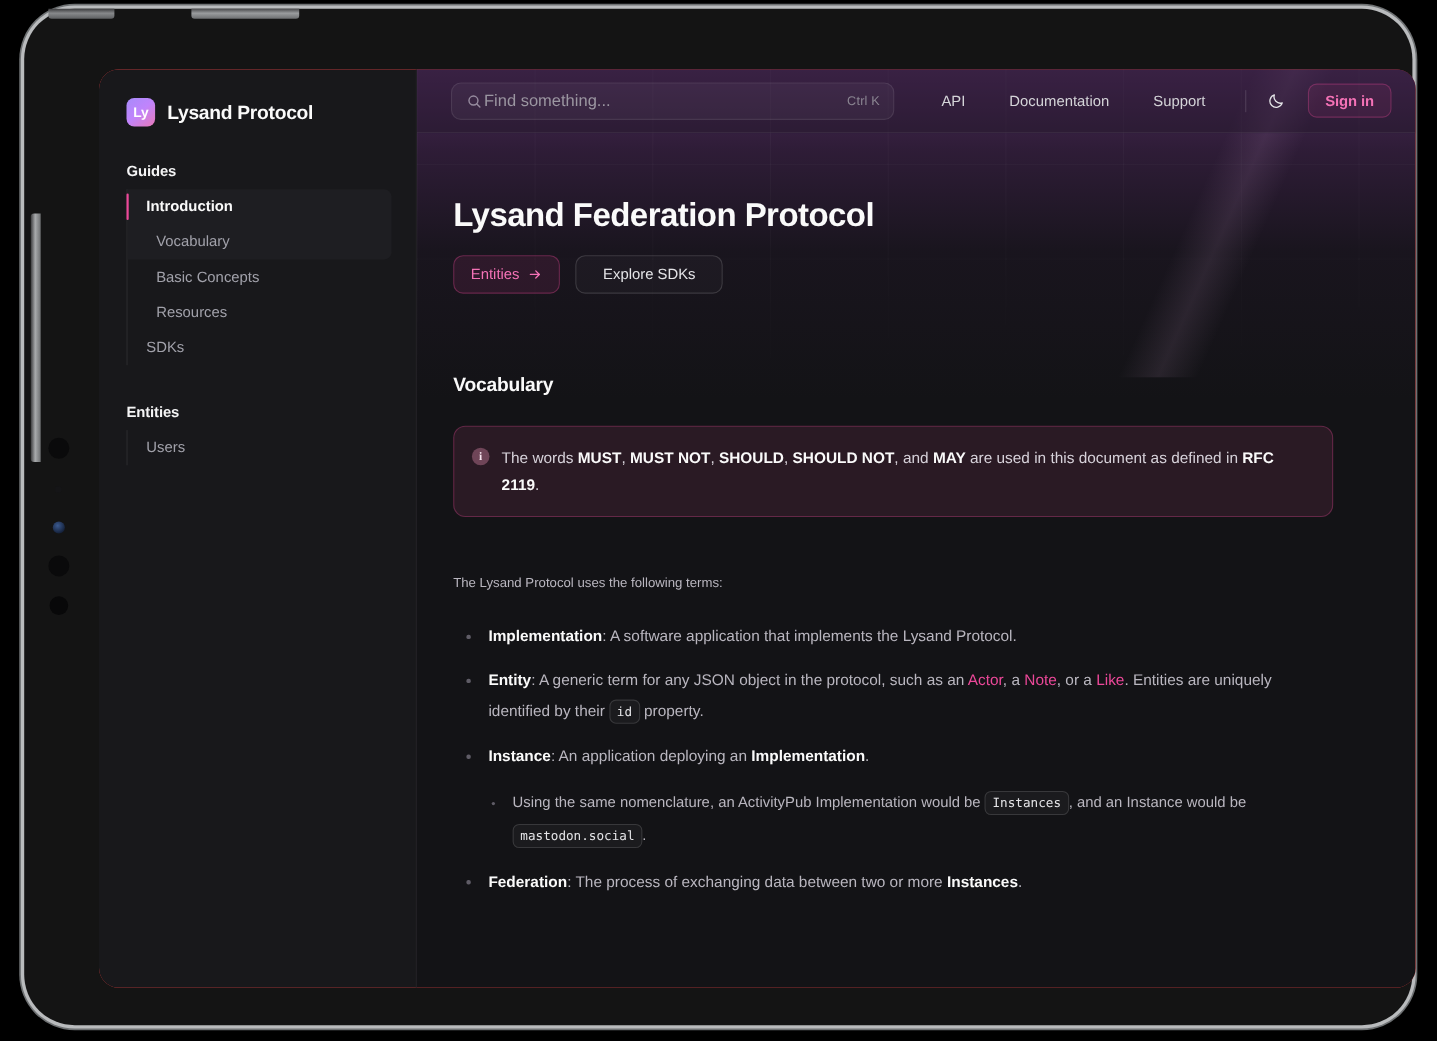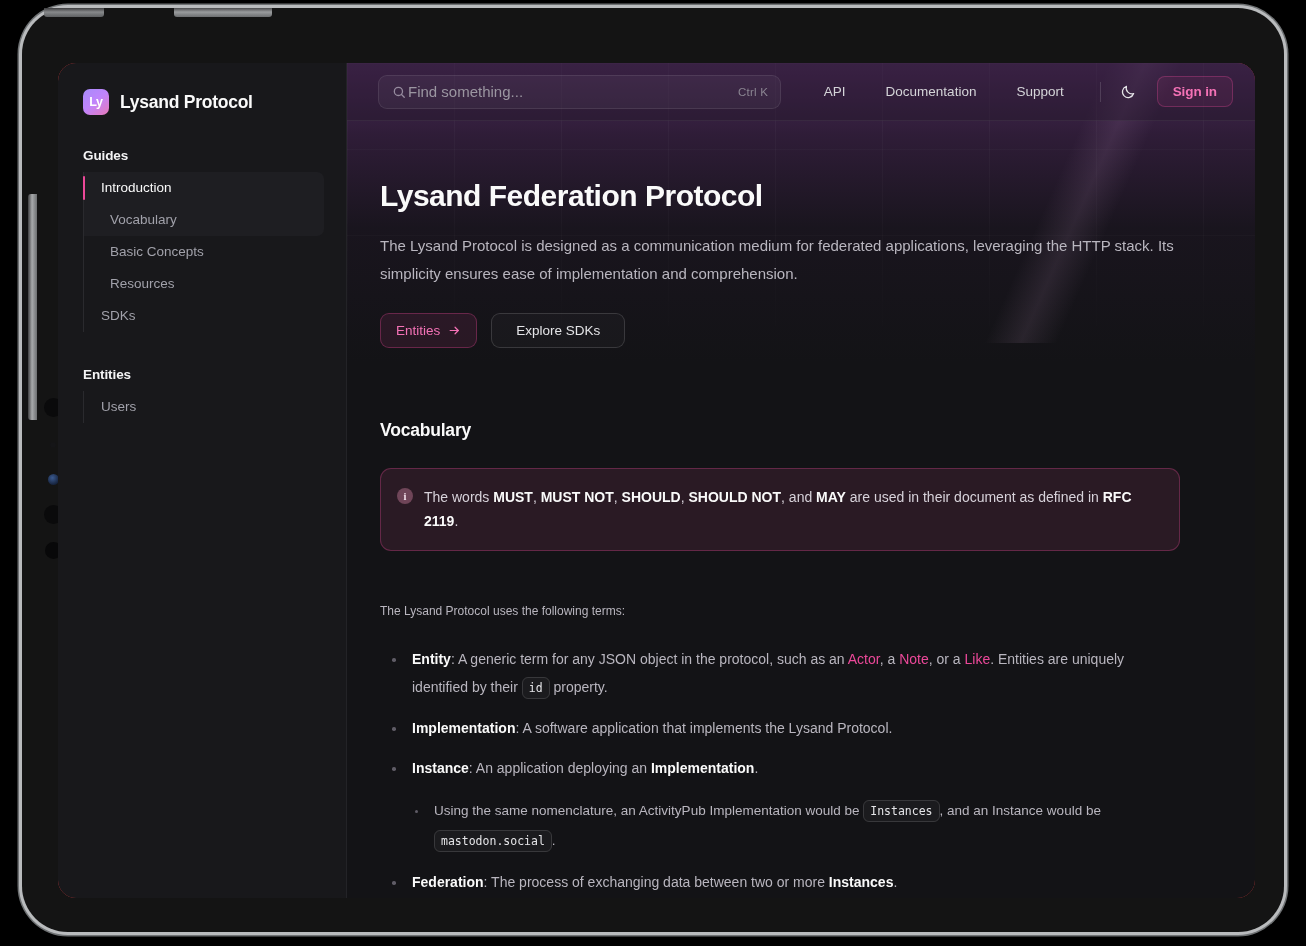--- a/index.html
+++ b/index.html
@@ -73,21 +73,21 @@
   #bezel-dot-cam-1 { left: 22px; top: 390px; width: 19px; height: 19px; background:#0a0a0b; }
   #bezel-dot-sensor-1 { left: 28px; top: 434px; width: 6px; height: 6px; background:#151517; }
   #bezel-dot-indicator { left: 26px; top: 466px; width: 11px; height: 11px;
      background: radial-gradient(circle at 40% 35%, #3b5a8f 0%, #16233d 70%, #0a0f1a 100%); }
   #bezel-dot-cam-2 { left: 22px; top: 497px; width: 19px; height: 19px; background:#0a0a0b; }
   #bezel-dot-cam-3 { left: 23px; top: 534px; width: 17px; height: 17px; background:#080809; }
 
   
   #screen {
     position: absolute;
-    left: 36px;
+    left: 68px;
     top: 55px;
     width: 1197px;
     height: 835px;
     border-radius: 18px;
     background: #ef4444;
     overflow: hidden;
     display: flex;
   }
 
   
@@ -153,21 +153,21 @@
     z-index: 1;
     font-size: 13.5px;
     color: #a1a1aa;
     padding: 7px 0 7px 26px;
     line-height: 18px;
     cursor: pointer;
   }
   .nav-item.level-0 { padding-left: 17px; }
   .nav-item.active {
     color: #fafafa;
-    font-weight: 400;
+    font-weight: 700;
   }
   .nav-item.active::before {
     content: "";
     position: absolute;
     left: -1px;
     top: 4px;
     bottom: 4px;
     width: 2px;
     background: #ec4899;
     border-radius: 2px;
@@ -537,45 +537,44 @@
 
             <button id="signin-button">Sign in</button>
           </nav>
         </header>
 
         <div id="content">
           <div id="content-inner">
 
             <h1 id="page-title">Lysand Federation Protocol</h1>
 
-            <p id="page-intro">The Lysand Protocol is designed as a communication medium for federated applications, leveraging the HTTP stack. Its simplicity ensures ease of implementation and comprehension.</p>
 
             <div id="hero-actions">
               <button id="entities-button">
                 <span>Entities</span>
                 <svg width="13" height="13" viewBox="0 0 24 24" fill="none" stroke="#f472b6" stroke-width="2.2" stroke-linecap="round" stroke-linejoin="round">
                   <line x1="4" y1="12" x2="19" y2="12"></line>
                   <polyline points="13,6 19,12 13,18"></polyline>
                 </svg>
               </button>
               <button id="explore-sdks-button">Explore SDKs</button>
             </div>
 
             <h2 id="section-vocabulary-title">Vocabulary</h2>
 
             <div id="callout">
               <div id="callout-icon">i</div>
-              <div id="callout-text"><span>The words </span><b>MUST</b><span>, </span><b>MUST NOT</b><span>, </span><b>SHOULD</b><span>, </span><b>SHOULD NOT</b><span>, and </span><b>MAY</b><span> are used in their document as defined in </span><b>RFC 2119</b><span>.</span></div>
+              <div id="callout-text"><span>The words </span><b>MUST</b><span>, </span><b>MUST NOT</b><span>, </span><b>SHOULD</b><span>, </span><b>SHOULD NOT</b><span>, and </span><b>MAY</b><span> are used in this document as defined in </span><b>RFC 2119</b><span>.</span></div>
             </div>
 
             <p id="terms-lead">The Lysand Protocol uses the following terms:</p>
 
             <ul class="term-list" id="term-list">
+                <li><strong>Implementation</strong><span>: A software application that implements the Lysand Protocol.</span></li>
                 <li><strong>Entity</strong><span>: A generic term for any JSON object in the protocol, such as an </span><a class="term-link">Actor</a><span>, a </span><a class="term-link">Note</a><span>, or a </span><a class="term-link">Like</a><span>. Entities are uniquely identified by their </span><code class="inline-code">id</code><span> property.</span></li>
-                <li><strong>Implementation</strong><span>: A software application that implements the Lysand Protocol.</span></li>
                 <li><strong>Instance</strong><span>: An application deploying an </span><strong>Implementation</strong><span>.</span><ul class="sub-list">
                     <li><span>Using the same nomenclature, an ActivityPub Implementation would be </span><code class="inline-code">Instances</code><span>, and an Instance would be </span><code class="inline-code">mastodon.social</code><span>.</span></li>
                   </ul></li>
                 <li><strong>Federation</strong><span>: The process of exchanging data between two or more </span><strong>Instances</strong><span>.</span></li>
               </ul>
 
           </div>
         </div>
 
       </section>

